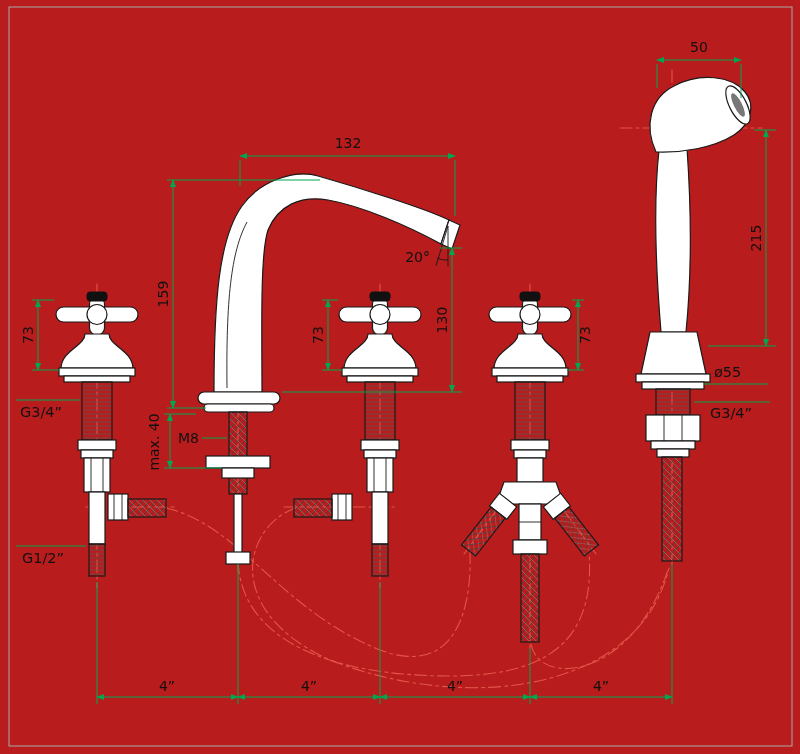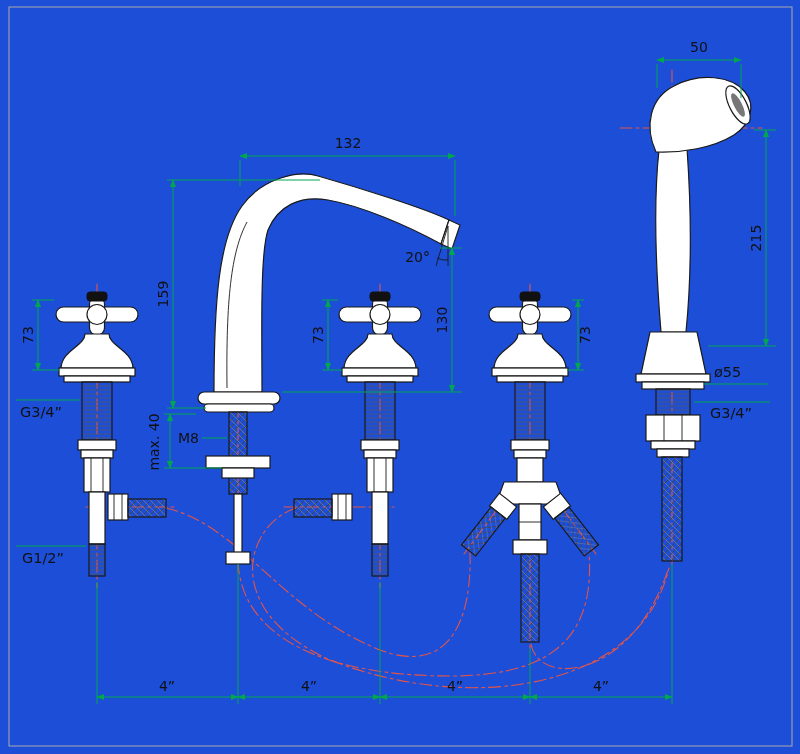--- a/index.html
+++ b/index.html
@@ -1,16 +1,16 @@
 <!DOCTYPE html>
 <html><head>
 <meta charset="utf-8">
 <style>
   html,body{margin:0;padding:0;background:#fff;}
-  .canvas{position:relative;width:800px;height:754px;background:#1d4ed8;overflow:hidden;}
+  .canvas{position:relative;width:800px;height:754px;background:#b91c1c;overflow:hidden;}
   svg{display:block;}
   .ext{stroke:#00a650;stroke-width:1;fill:none;}
   .dim{stroke:#00a650;stroke-width:1;fill:none;}
   .cl{stroke:#e25549;stroke-width:1.1;fill:none;stroke-dasharray:12 4 3 4;stroke-linecap:round;}
   .k{stroke:#1a1a1a;stroke-width:1.2;fill:#fff;}
   .kl{stroke:#1a1a1a;stroke-width:0.9;fill:none;}
   .t{font-family:"DejaVu Sans",sans-serif;font-size:14px;fill:#111;}
   .tg{font-family:"DejaVu Sans",sans-serif;font-size:14.5px;fill:#111;}
 </style>
 </head>

